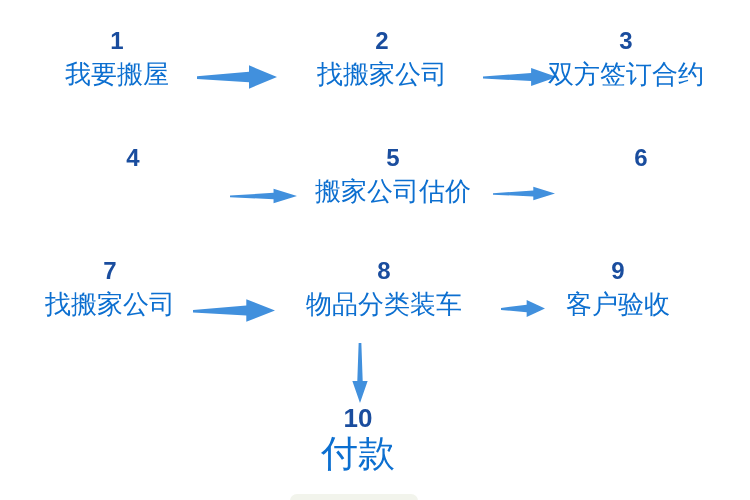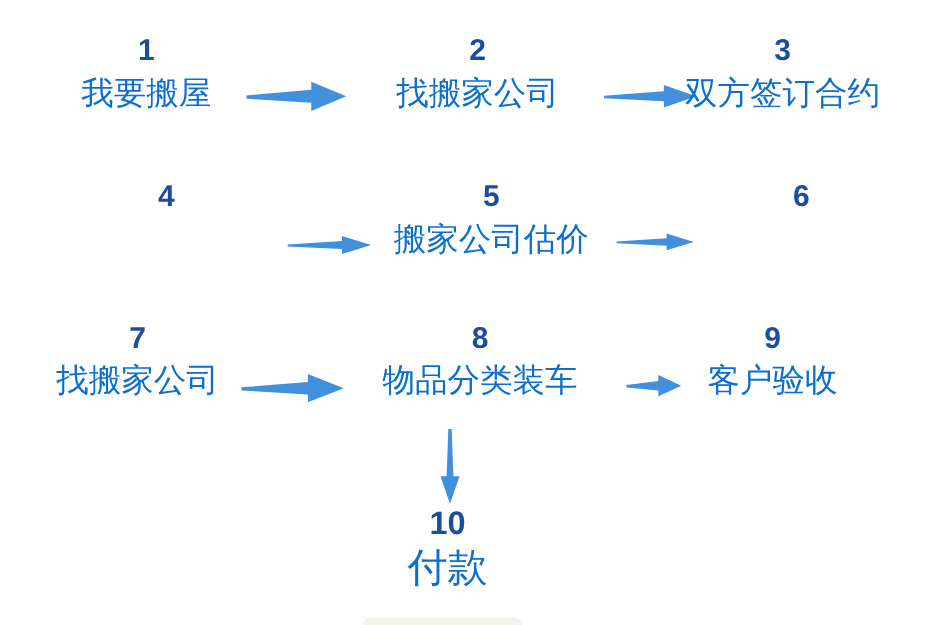--- a/index.html
+++ b/index.html
@@ -31,21 +31,21 @@
     line-height: 34px;
     font-weight: 400;
     white-space: nowrap;
     color: var(--step-label, #0c6fd0);
   }
   .step.final .num {
     font-size: 26px;
     line-height: 30px;
   }
   .step.final .label {
-    font-size: 32px;
+    font-size: 37px;
     line-height: 42px;
   }
   .arrow {
     position: absolute;
     display: block;
     color: var(--arrow, #4190dd);
   }
   .arrow polygon {
     fill: currentColor;
   }

